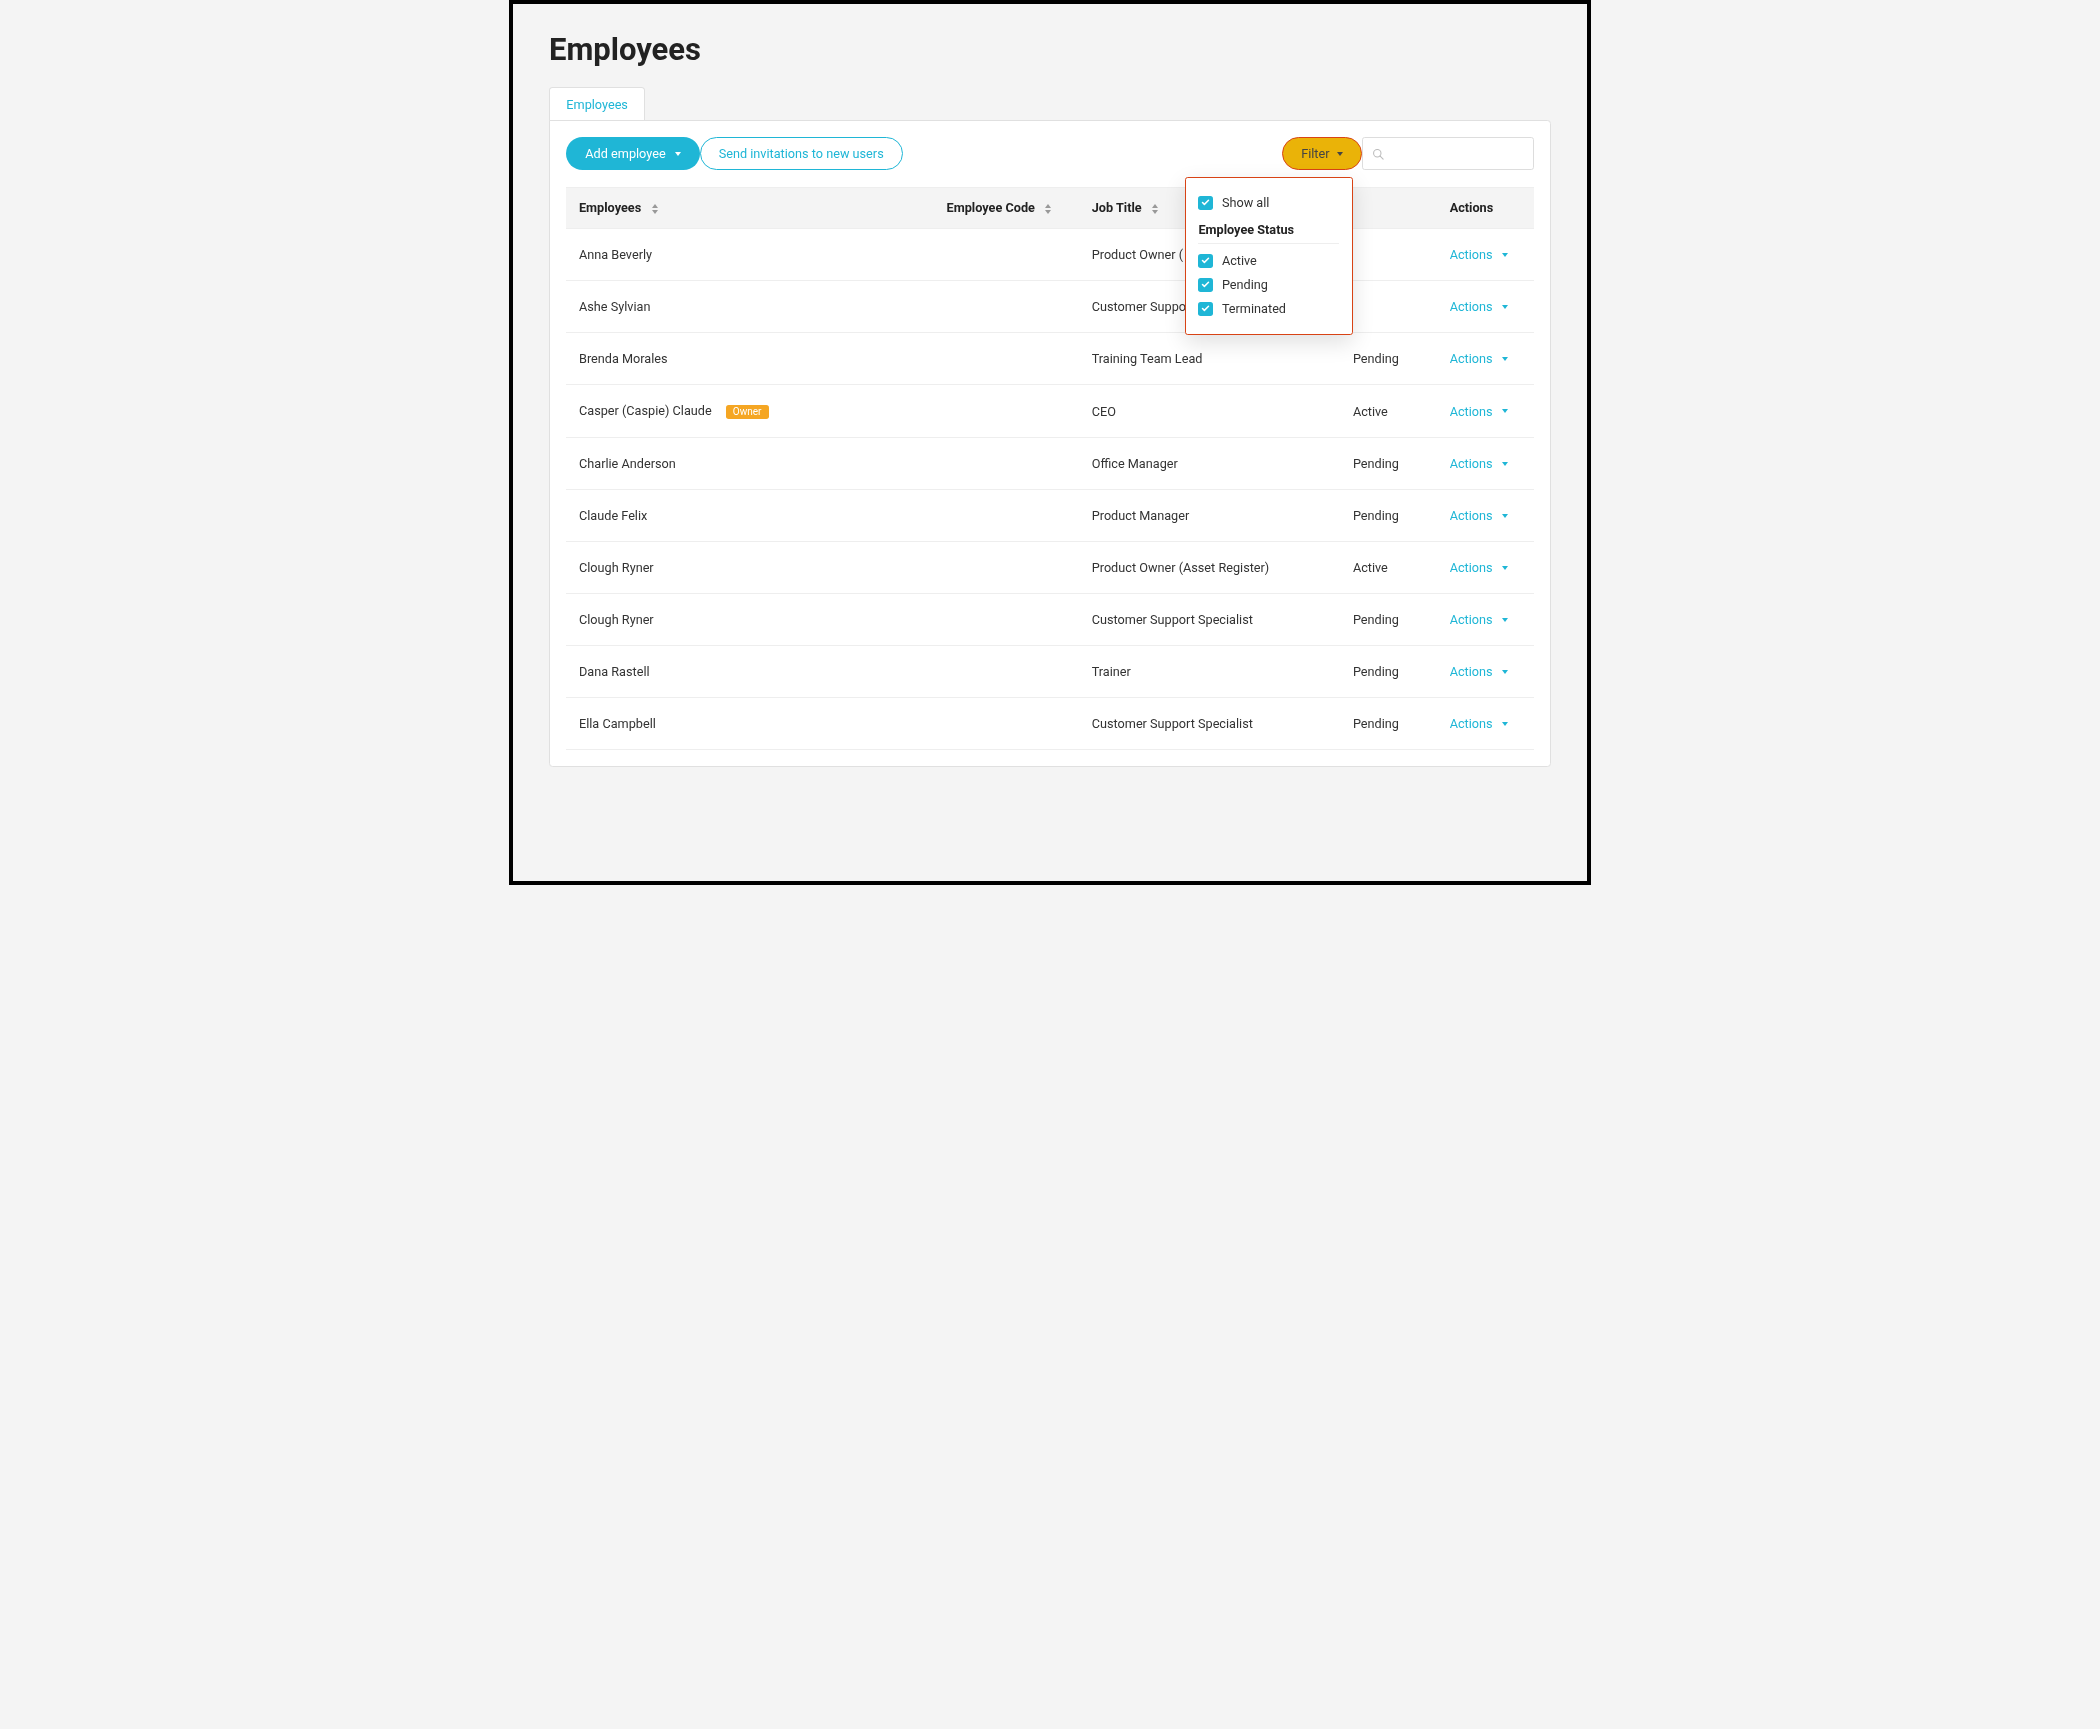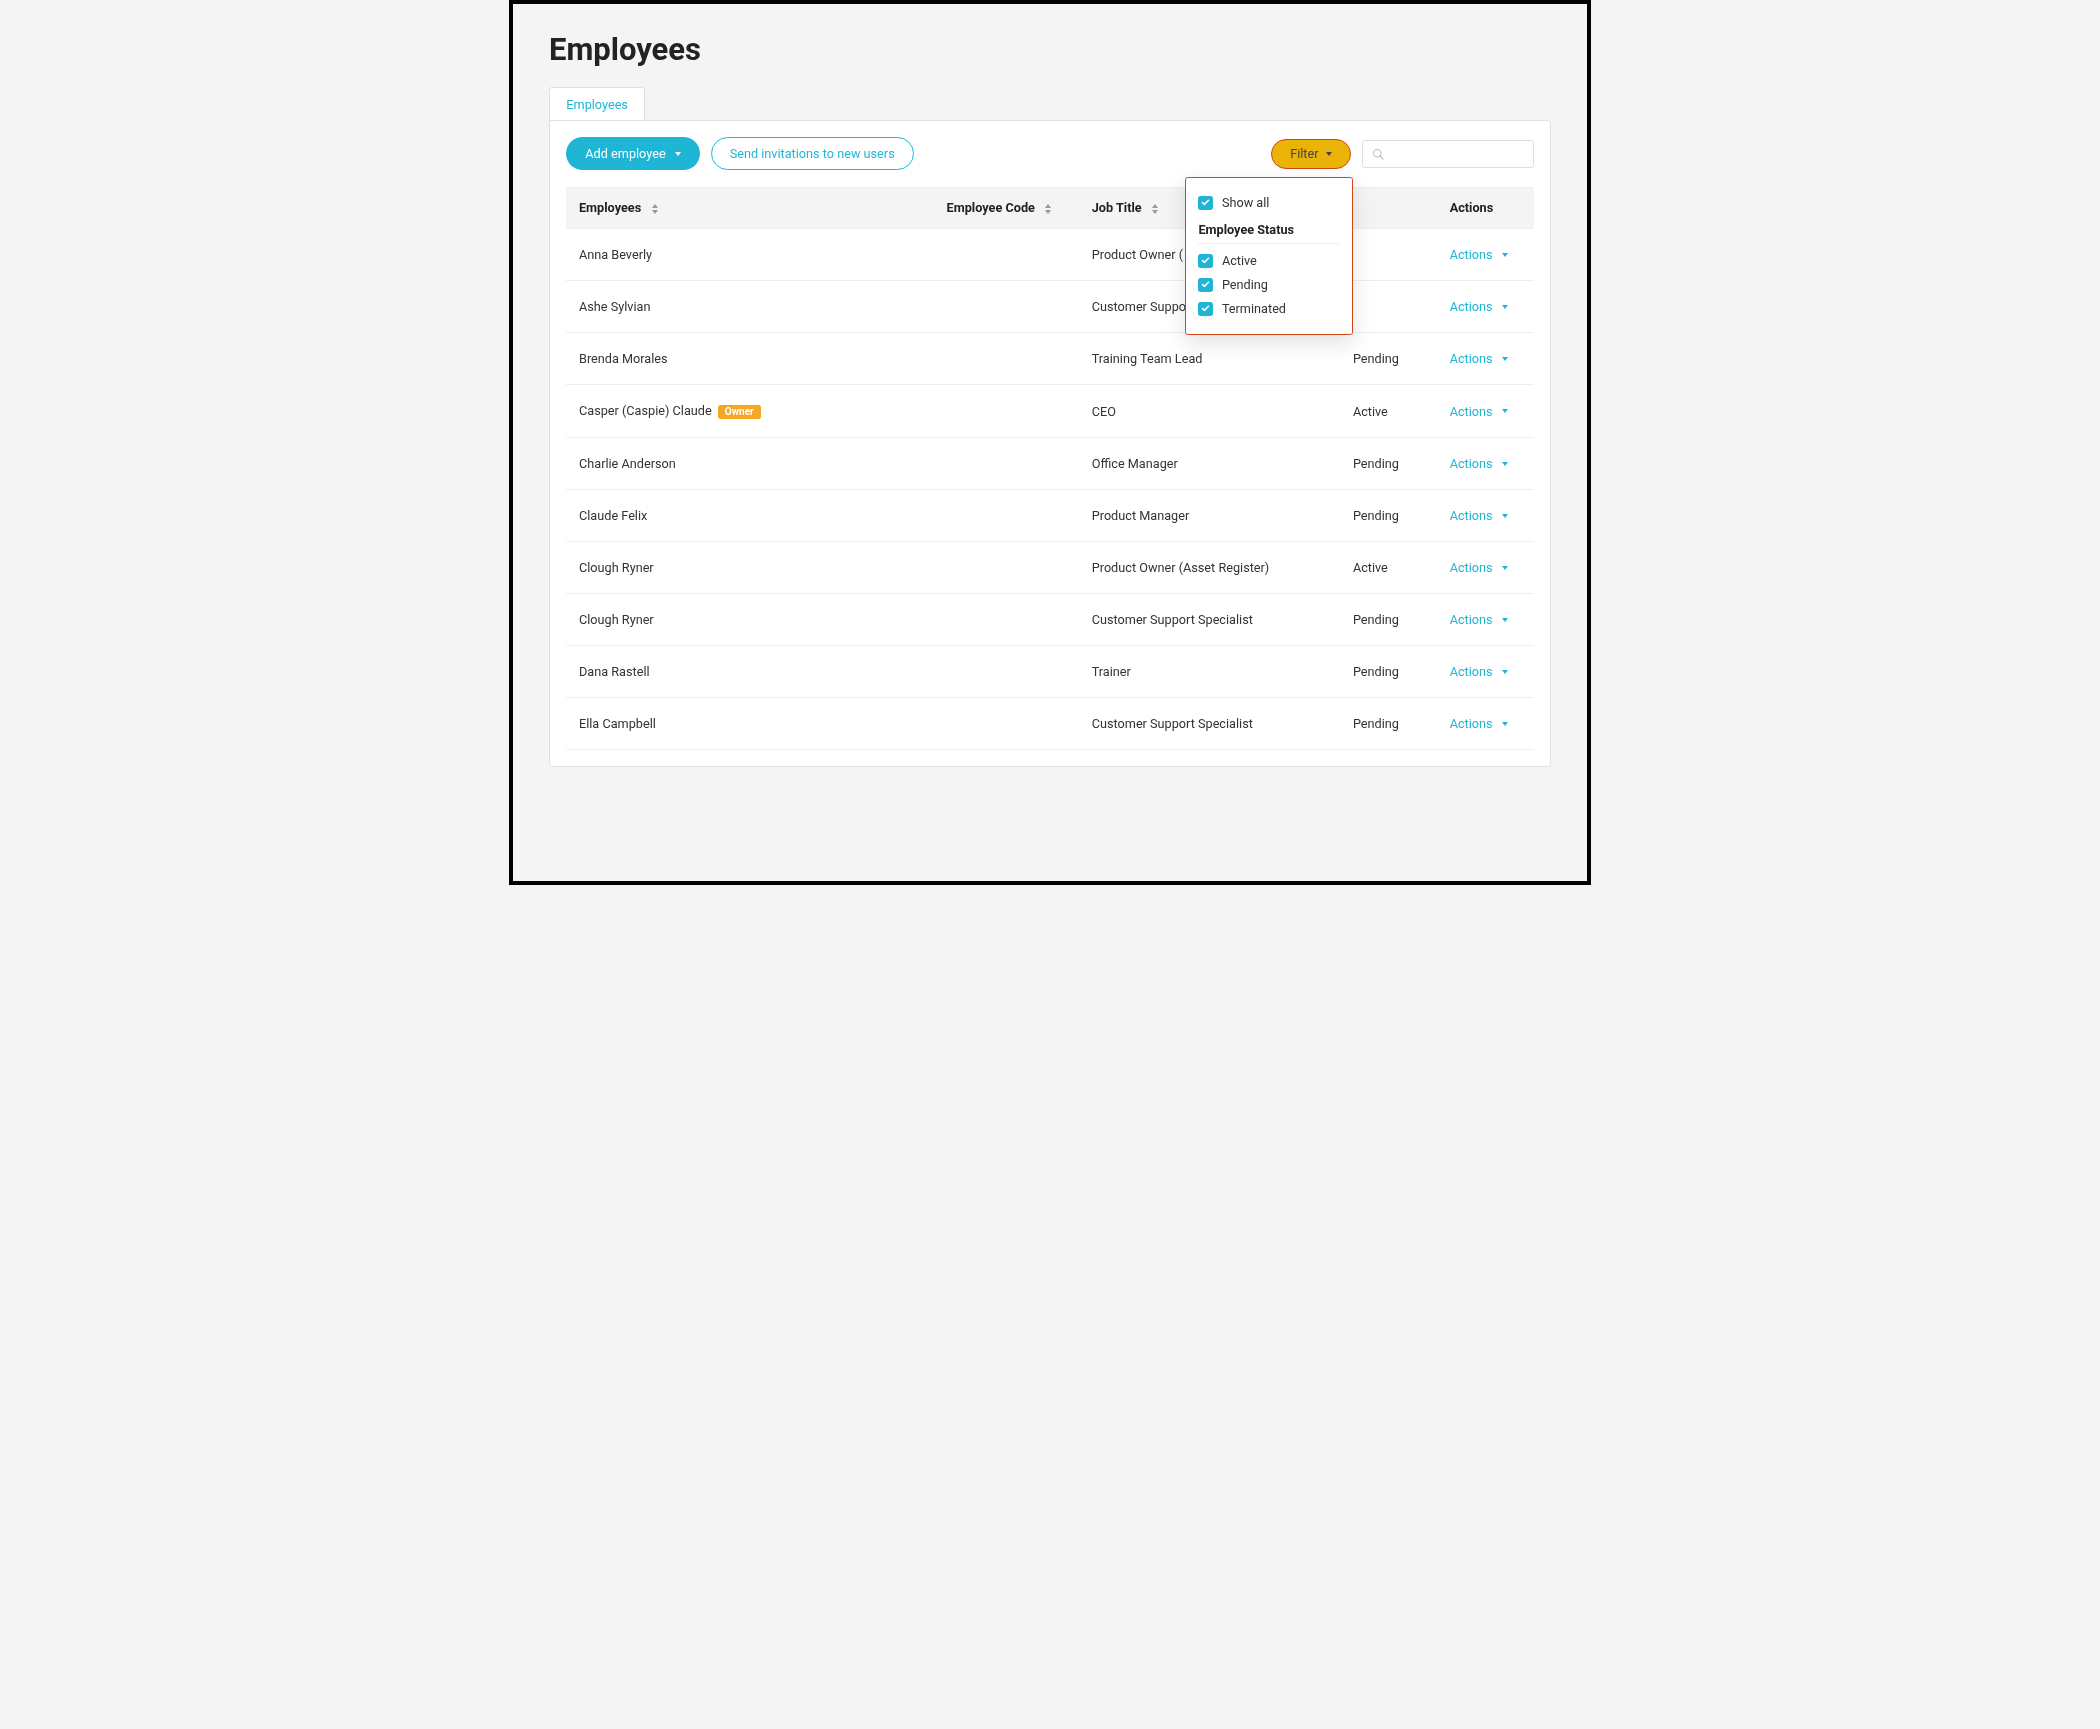--- a/index.html
+++ b/index.html
@@ -49,22 +49,20 @@
   .panel {
     margin: 0 36px;
     background: #fff;
     border: 0.9px solid #e0e0e0;
     border-radius: 0 3.6px 3.6px 3.6px;
     padding: 16.3px;
     position: relative;
   }
   .toolbar {
     display: flex;
-    align-items: center;
-    gap: 11px;
     margin-bottom: 16.3px;
     position: relative;
   }
   .btn {
     display: inline-flex;
     align-items: center;
     gap: 9px;
     border-radius: 904px;
     padding: 8.1px 18px;
     font-size: 12.7px;
@@ -166,24 +164,24 @@
     width: 0; height: 0;
     border-left: 3.6px solid transparent;
     border-right: 3.6px solid transparent;
     border-top: 4.5px solid #999;
   }
   .owner-badge {
     display: inline-block;
     background: #f5a623;
     color: #fff;
     font-size: 10px;
-    font-weight: 700;
+    font-weight: 400;
     padding: 1.8px 7.2px;
     border-radius: 2.7px;
-    margin-left: 6px;
+    margin-left: 14px;
     vertical-align: middle;
   }
   .actions-link {
     color: #1fb6d6;
     font-size: 12.7px;
     display: inline-flex;
     align-items: center;
     gap: 9px;
     cursor: pointer;
   }

